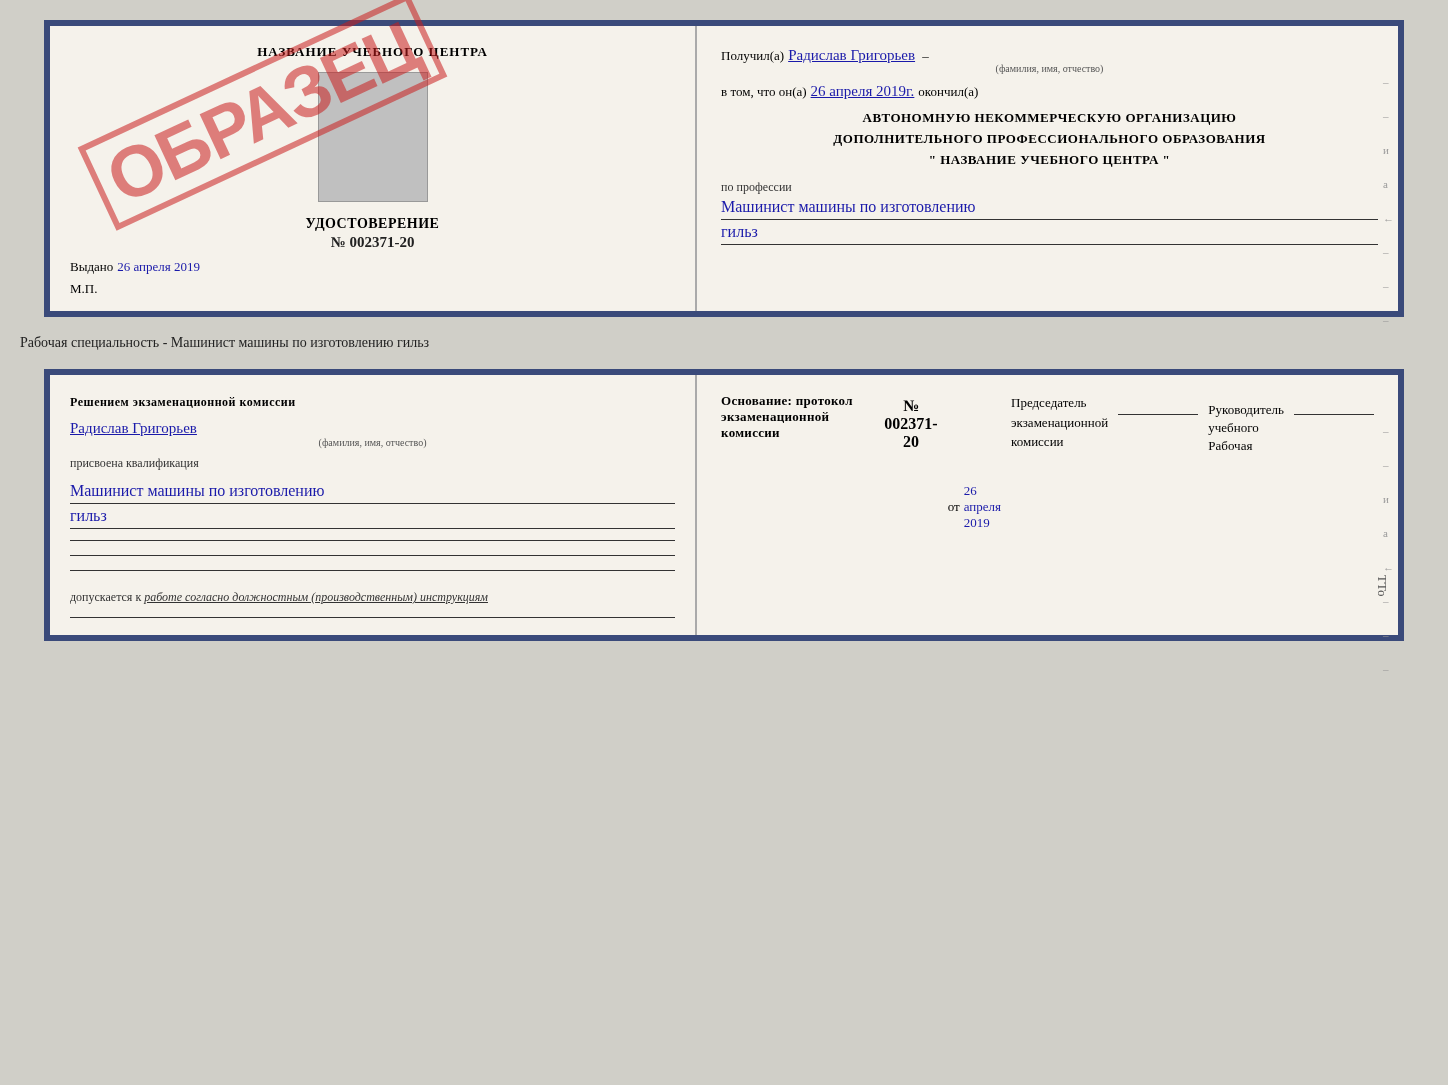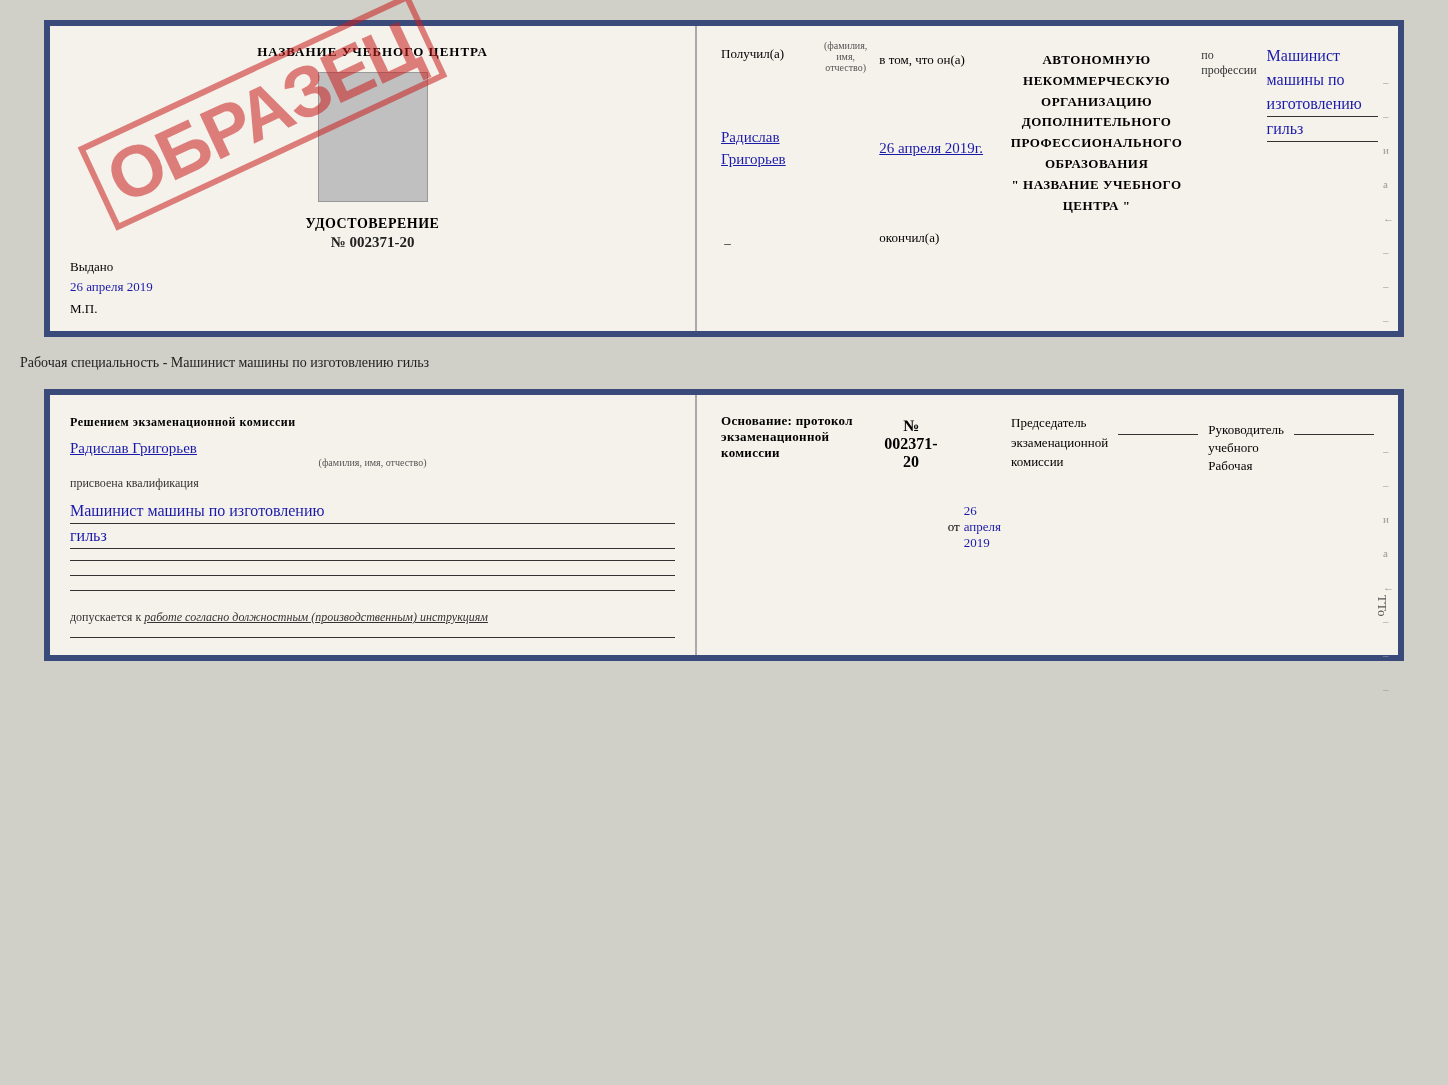--- a/index.html
+++ b/index.html
@@ -30,22 +30,21 @@
       padding: 18px 20px 14px 20px;
       position: relative;
       display: flex;
       flex-direction: column;
     }
 
     .doc-right {
       width: 52%;
       padding: 18px 20px 20px 24px;
       display: flex;
-      flex-direction: row;
-      gap: 10px;
+      flex-direction: column;
     }
 
     
     .center-header {
       text-align: center;
       font-size: 13px;
       font-weight: bold;
       letter-spacing: 1px;
       text-transform: uppercase;
       margin-bottom: 12px;
@@ -97,21 +96,20 @@
       padding: 4px 10px;
       white-space: nowrap;
     }
 
     .vydano-row {
       margin-top: auto;
       font-size: 13px;
       display: flex;
       align-items: baseline;
       gap: 4px;
-      flex-direction: column;
     }
 
     .mp-row {
       font-size: 13px;
       margin-top: 6px;
     }
 
     
     .field-row {
       font-size: 13px;

